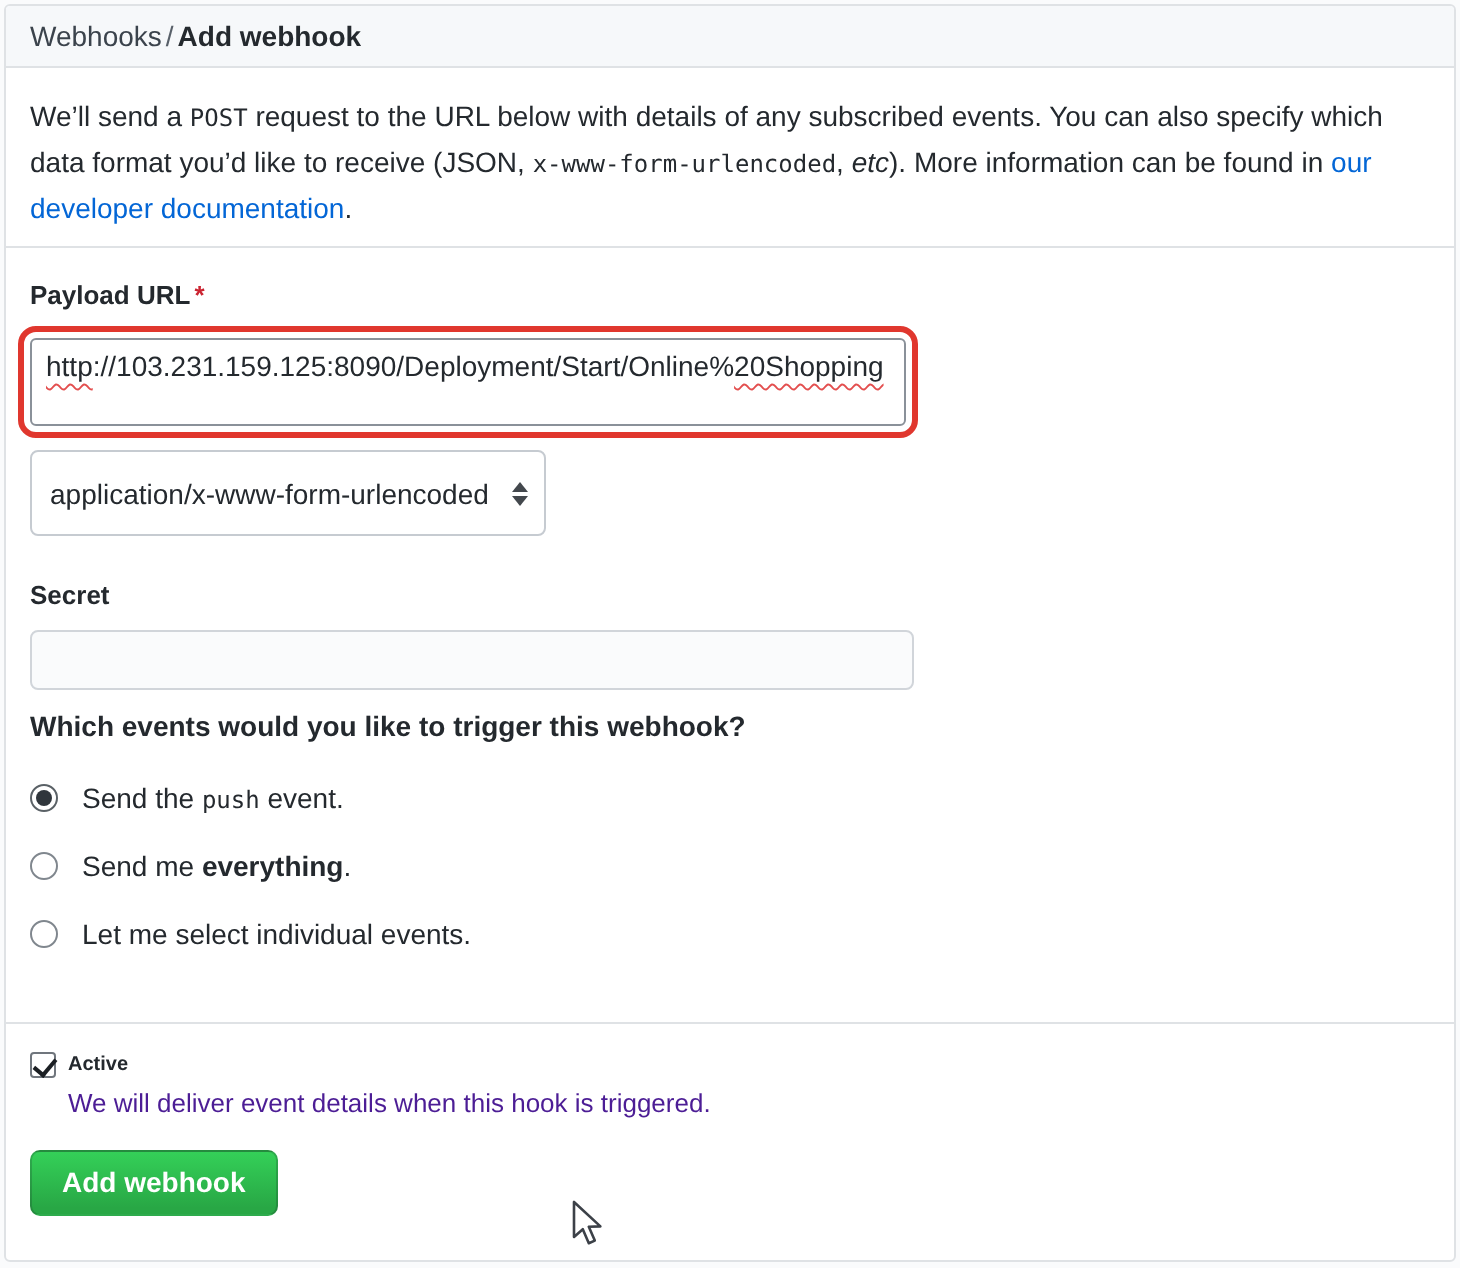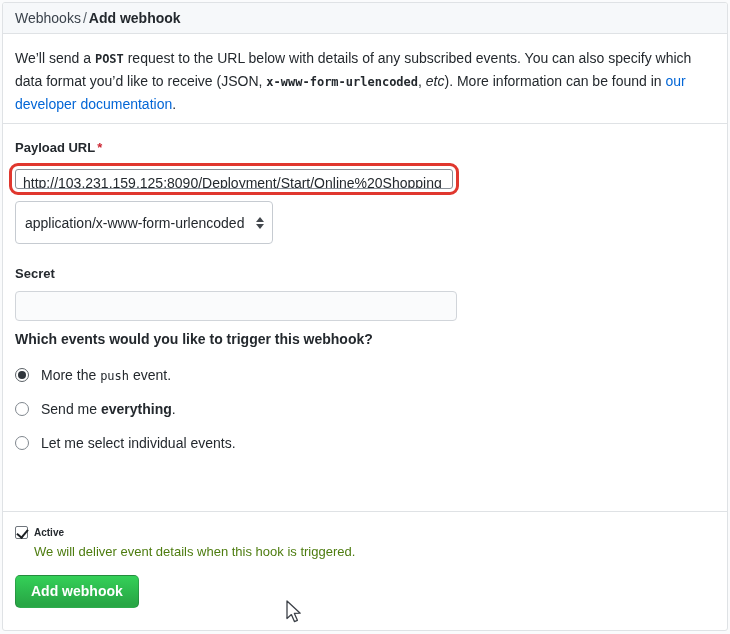--- a/index.html
+++ b/index.html
@@ -35,31 +35,30 @@
   .description {
     padding: 13px 12px 14px 12px;
     border-bottom: 1px solid #dfe2e5;
     line-height: 1.65;
     height: 90px;
     color: #24292e;
   }
   code.inline-code {
     font-family: "DejaVu Sans Mono", "Liberation Mono", monospace;
     font-size: 12px;
-    font-weight: bold;
   }
   .description .em { font-style: italic; }
   a.link { color: #0366d6; text-decoration: none; cursor: pointer; }
   
   .form-section { padding: 16px 12px 22px 12px; height: 387px; }
   .field-label { font-weight: bold; font-size: 13px; }
   .required { color: #cb2431; font-weight: bold; margin-left: 2px; }
   .url-input {
     margin-top: 14px;
-    width: 438px; height: 20px;
+    width: 438px; height: 44px;
     border: 1px solid #8a9199;
     border-radius: 3px;
     background: #fff;
     padding: 4px 2px 4px 7px;
     font-size: 14px;
     white-space: nowrap;
     overflow: hidden;
     line-height: 19px;
     outline: 3px solid #e0372e;
     outline-offset: 3px;
@@ -148,21 +147,21 @@
     position: absolute;
     left: 3px; top: 0px;
     width: 5px; height: 9px;
     border: solid #1b1f23;
     border-width: 0 2px 2px 0;
     transform: rotate(40deg);
   }
   .checkbox-row .field-label { font-size: 10px; }
   .active-note {
     margin: 5px 0 0 19px;
-    color: #4d7c0f;
+    color: #4c1d95;
     font-size: 13px;
   }
   .submit-btn {
     margin-top: 16px;
     display: inline-block;
     background: linear-gradient(-180deg, #34d058 0%, #28a745 90%);
     border: 1px solid rgba(27,31,35,0.2);
     border-radius: 5px;
     color: #fff;
     font-weight: bold;
@@ -204,21 +203,21 @@
     </div>
 
     <div class="field-label secret-label">Secret</div>
     <div class="secret-input"></div>
 
     <div class="events-heading">Which events would you like to trigger this webhook?</div>
 
     <div class="radio-row first">
       <span class="radio checked"></span>
       <span class="radio-label">
-        <span>More the </span><span class="mono">push</span><span> event.</span>
+        <span>Send the </span><span class="mono">push</span><span> event.</span>
       </span>
     </div>
 
     <div class="radio-row">
       <span class="radio"></span>
       <span class="radio-label">
         <span>Send me </span><span class="bold">everything</span><span>.</span>
       </span>
     </div>
 

